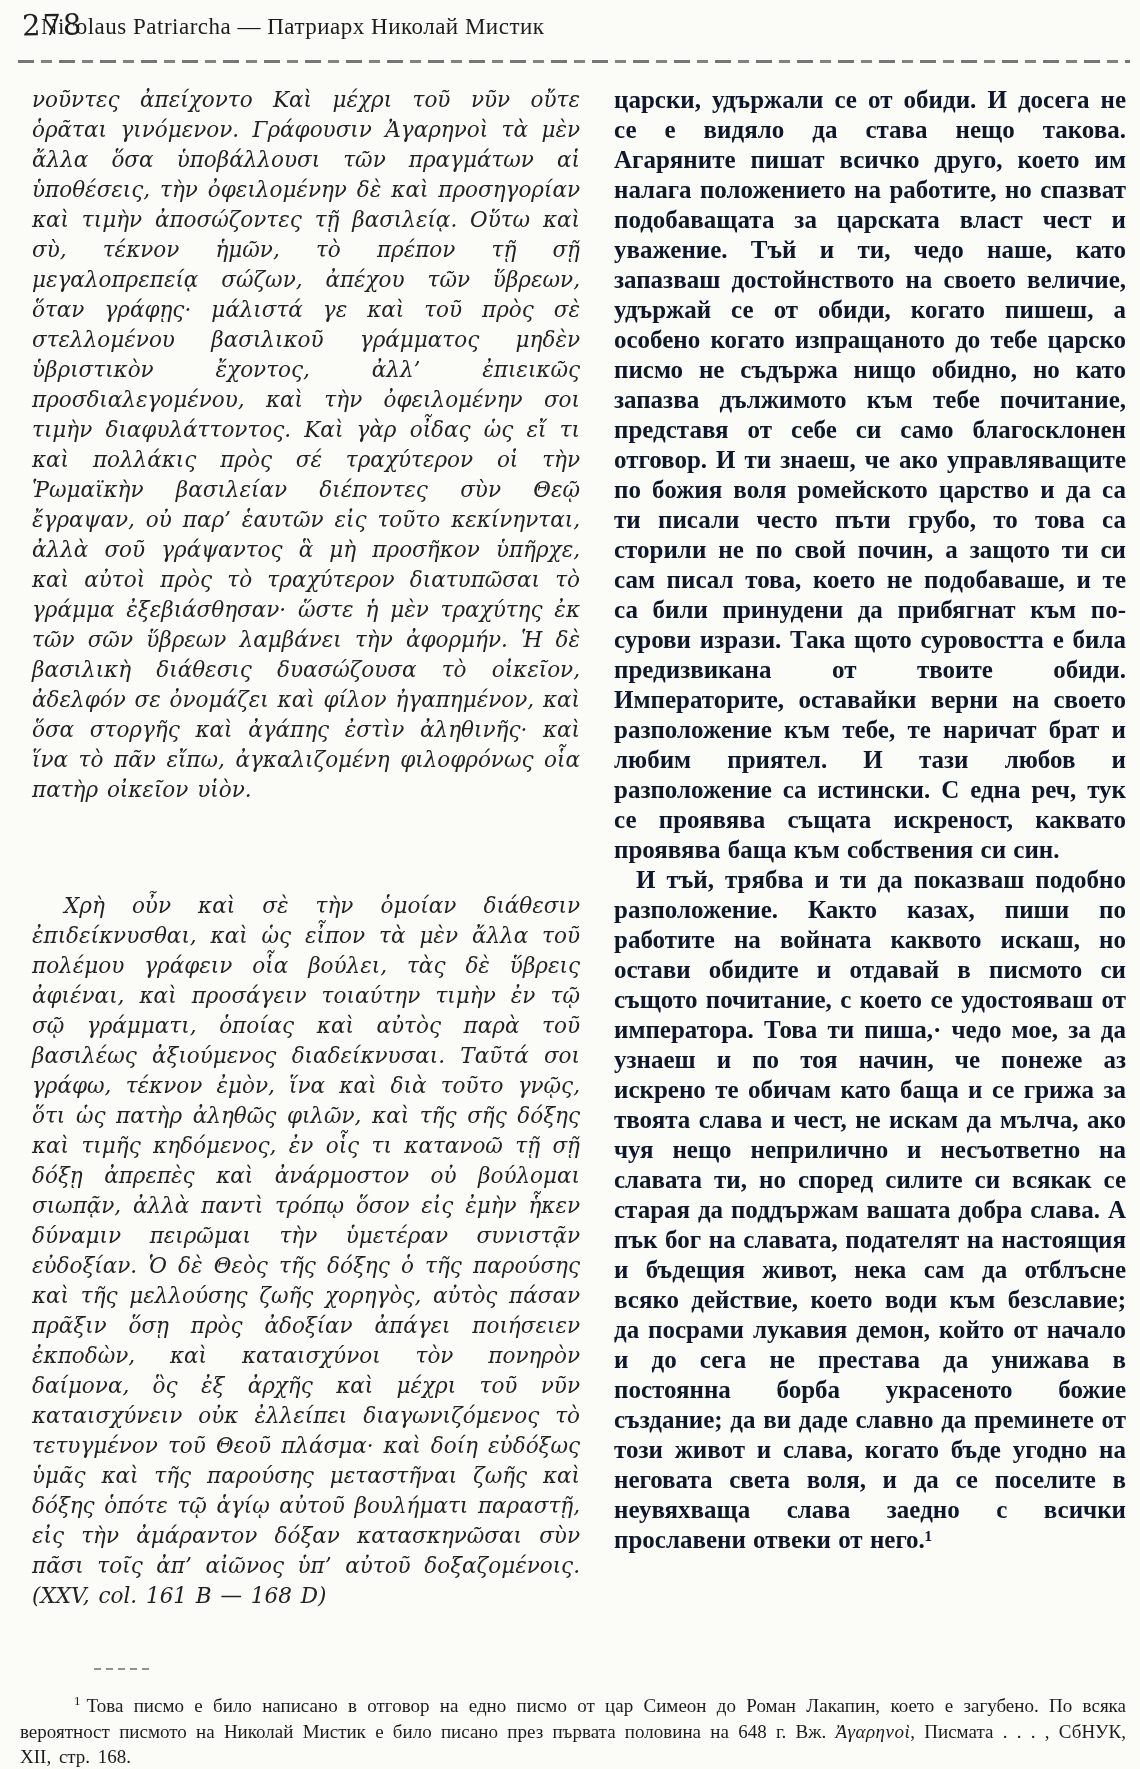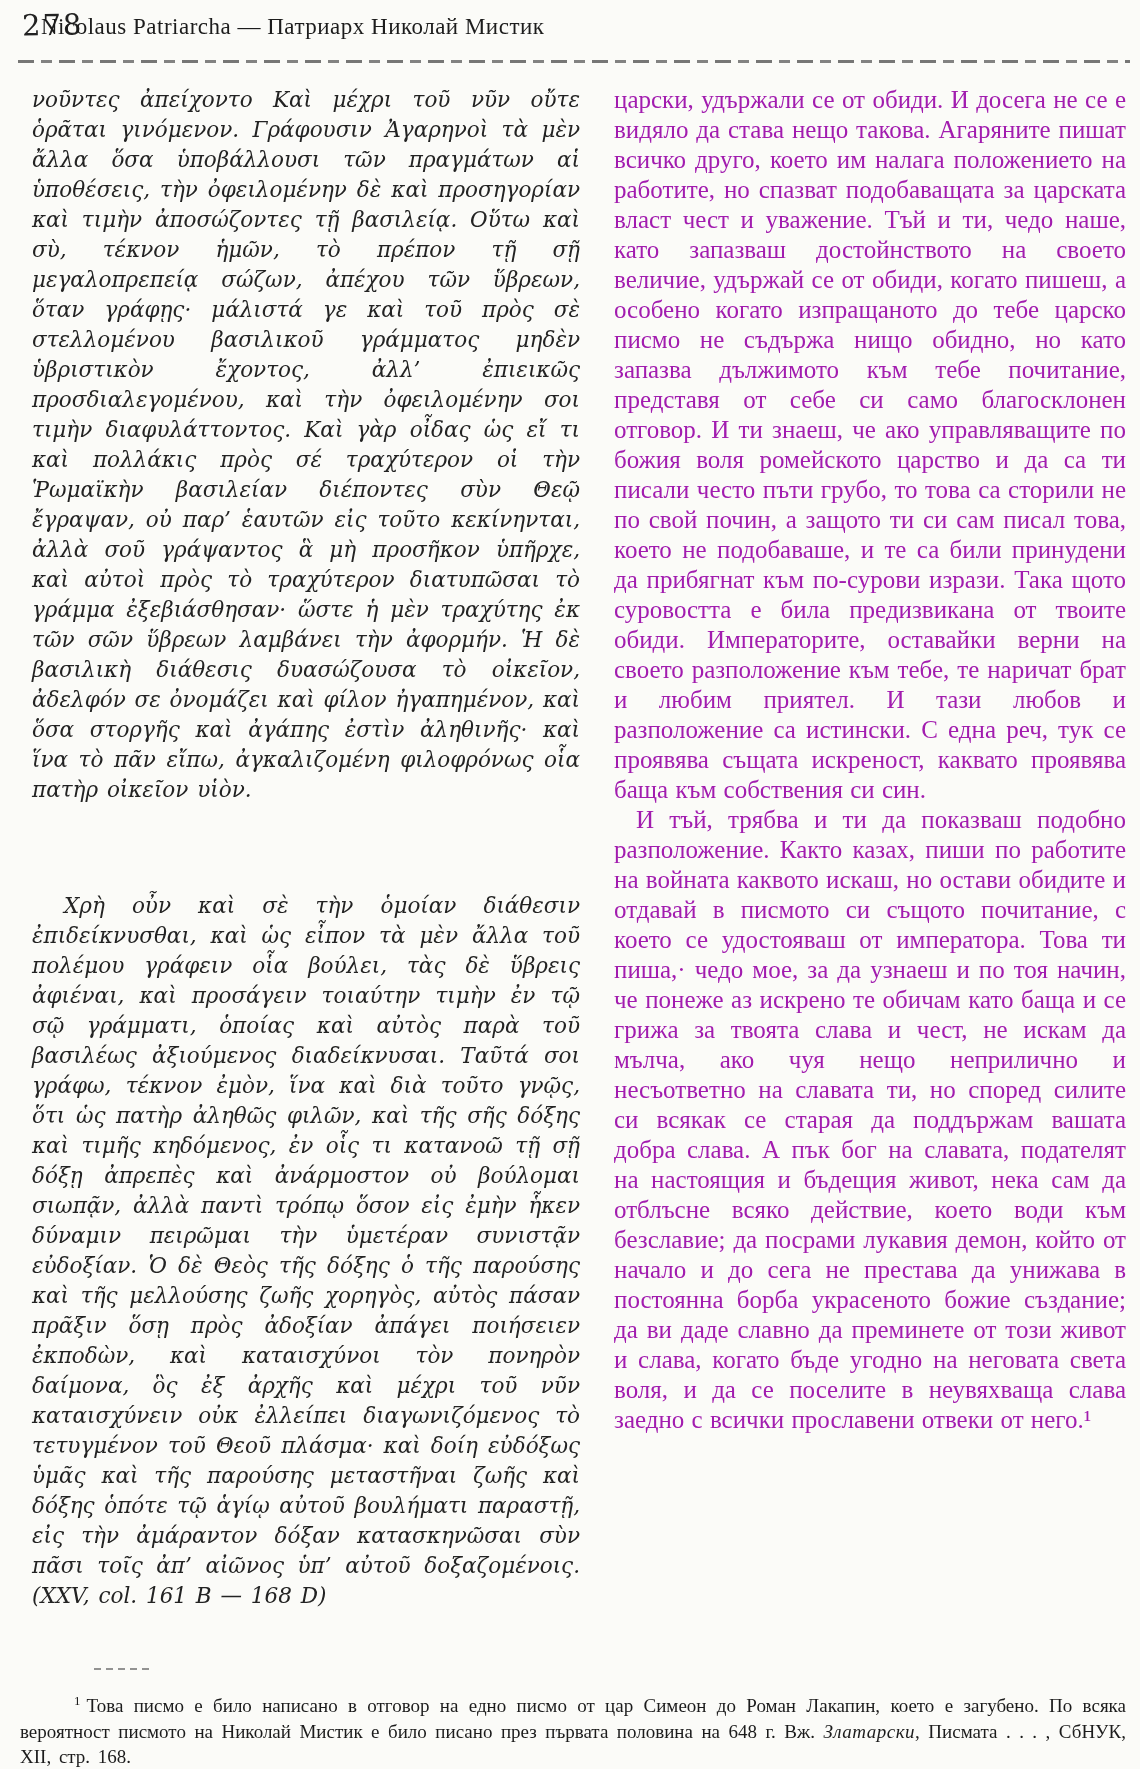--- a/index.html
+++ b/index.html
@@ -46,22 +46,23 @@
     font-family:"DejaVu Serif", serif;
     font-style:italic;
     font-size:21.5px;line-height:30px;
     color:#232323;
     word-spacing:2px;
   }
   .greek p.second{margin-top:86px;text-indent:32px;}
   .bulgarian p{
     font-family:"Liberation Serif", serif;
     font-size:25px;line-height:30px;
-    color:#a21caf;
+    color:#0f172a;
     word-spacing:1px;
+    font-weight:bold;
   }
   .bulgarian p.second{text-indent:22px;}
 
   
   .fn-sep{
     position:absolute;left:94px;top:1668px;width:60px;height:2px;
     background:repeating-linear-gradient(90deg,#666 0 7px,transparent 7px 12px);
     opacity:.7;
   }
   .footnote{
@@ -90,15 +91,15 @@
       <p class="second">Χρὴ οὖν καὶ σὲ τὴν ὁμοίαν διάθεσιν ἐπιδείκνυσθαι, καὶ ὡς εἶπον τὰ μὲν ἄλλα τοῦ πολέμου γράφειν οἷα βούλει, τὰς δὲ ὕβρεις ἀφιέναι, καὶ προσάγειν τοιαύτην τιμὴν ἐν τῷ σῷ γράμματι, ὁποίας καὶ αὐτὸς παρὰ τοῦ βασιλέως ἀξιούμενος διαδείκνυσαι. Ταῦτά σοι γράφω, τέκνον ἐμὸν, ἵνα καὶ διὰ τοῦτο γνῷς, ὅτι ὡς πατὴρ ἀληθῶς φιλῶν, καὶ τῆς σῆς δόξης καὶ τιμῆς κηδόμενος, ἐν οἷς τι κατανοῶ τῇ σῇ δόξῃ ἀπρεπὲς καὶ ἀνάρμοστον οὐ βούλομαι σιωπᾷν, ἀλλὰ παντὶ τρόπῳ ὅσον εἰς ἐμὴν ἧκεν δύναμιν πειρῶμαι τὴν ὑμετέραν συνιστᾷν εὐδοξίαν. Ὁ δὲ Θεὸς τῆς δόξης ὁ τῆς παρούσης καὶ τῆς μελλούσης ζωῆς χορηγὸς, αὐτὸς πάσαν πρᾶξιν ὅσῃ πρὸς ἀδοξίαν ἀπάγει ποιήσειεν ἐκποδὼν, καὶ καταισχύνοι τὸν πονηρὸν δαίμονα, ὃς ἐξ ἀρχῆς καὶ μέχρι τοῦ νῦν καταισχύνειν οὐκ ἐλλείπει διαγωνιζόμενος τὸ τετυγμένον τοῦ Θεοῦ πλάσμα· καὶ δοίη εὐδόξως ὑμᾶς καὶ τῆς παρούσης μεταστῆναι ζωῆς καὶ δόξης ὁπότε τῷ ἁγίῳ αὐτοῦ βουλήματι παραστῇ, εἰς τὴν ἀμάραντον δόξαν κατασκηνῶσαι σὺν πᾶσι τοῖς ἀπ’ αἰῶνος ὑπ’ αὐτοῦ δοξαζομένοις. (XXV, col. 161 B — 168 D)</p>
     </section>
     <section class="col bulgarian">
       <p>царски, удържали се от обиди. И досега не се е видяло да става нещо такова. Агаряните пишат всичко друго, което им налага положението на работите, но спазват подобаващата за царската власт чест и уважение. Тъй и ти, чедо наше, като запазваш достойнството на своето величие, удържай се от обиди, когато пишеш, а особено когато изпращаното до тебе царско писмо не съдържа нищо обидно, но като запазва дължимото към тебе почитание, представя от себе си само благосклонен отговор. И ти знаеш, че ако управляващите по божия воля ромейското царство и да са ти писали често пъти грубо, то това са сторили не по свой почин, а защото ти си сам писал това, което не подобаваше, и те са били принудени да прибягнат към по-сурови изрази. Така щото суровостта е била предизвикана от твоите обиди. Императорите, оставайки верни на своето разположение към тебе, те наричат брат и любим приятел. И тази любов и разположение са истински. С една реч, тук се проявява същата искреност, каквато проявява баща към собствения си син.</p>
       <p class="second">И тъй, трябва и ти да показваш подобно разположение. Както казах, пиши по работите на войната каквото искаш, но остави обидите и отдавай в писмото си същото почитание, с което се удостояваш от императора. Това ти пиша,· чедо мое, за да узнаеш и по тоя начин, че понеже аз искрено те обичам като баща и се грижа за твоята слава и чест, не искам да мълча, ако чуя нещо неприлично и несъответно на славата ти, но според силите си всякак се старая да поддържам вашата добра слава. А пък бог на славата, подателят на настоящия и бъдещия живот, нека сам да отблъсне всяко действие, което води към безславие; да посрами лукавия демон, който от начало и до сега не престава да унижава в постоянна борба украсеното божие създание; да ви даде славно да преминете от този живот и слава, когато бъде угодно на неговата света воля, и да се поселите в неувяхваща слава заедно с всички прославени отвеки от него.¹</p>
     </section>
   </main>
 
   <div class="fn-sep"></div>
 
-  <footer class="footnote"><sup>1</sup><span>Това писмо е било написано в отговор на едно писмо от цар Симеон до Роман Лакапин, което е загубено. По всяка вероятност писмото на Николай Мистик е било писано през първата половина на 648 г. Вж. </span><em class="fn-it">Златарски</em><span>, Писмата . . . , СбНУК, XII, стр. 168.</span></footer>
+  <footer class="footnote"><sup>1</sup><span>Това писмо е било написано в отговор на едно писмо от цар Симеон до Роман Лакапин, което е загубено. По всяка вероятност писмото на Николай Мистик е било писано през първата половина на 648 г. Вж. </span><em class="fn-it">Ἀγαρηνοὶ</em><span>, Писмата . . . , СбНУК, XII, стр. 168.</span></footer>
 
 </div>
 
 </body></html>

